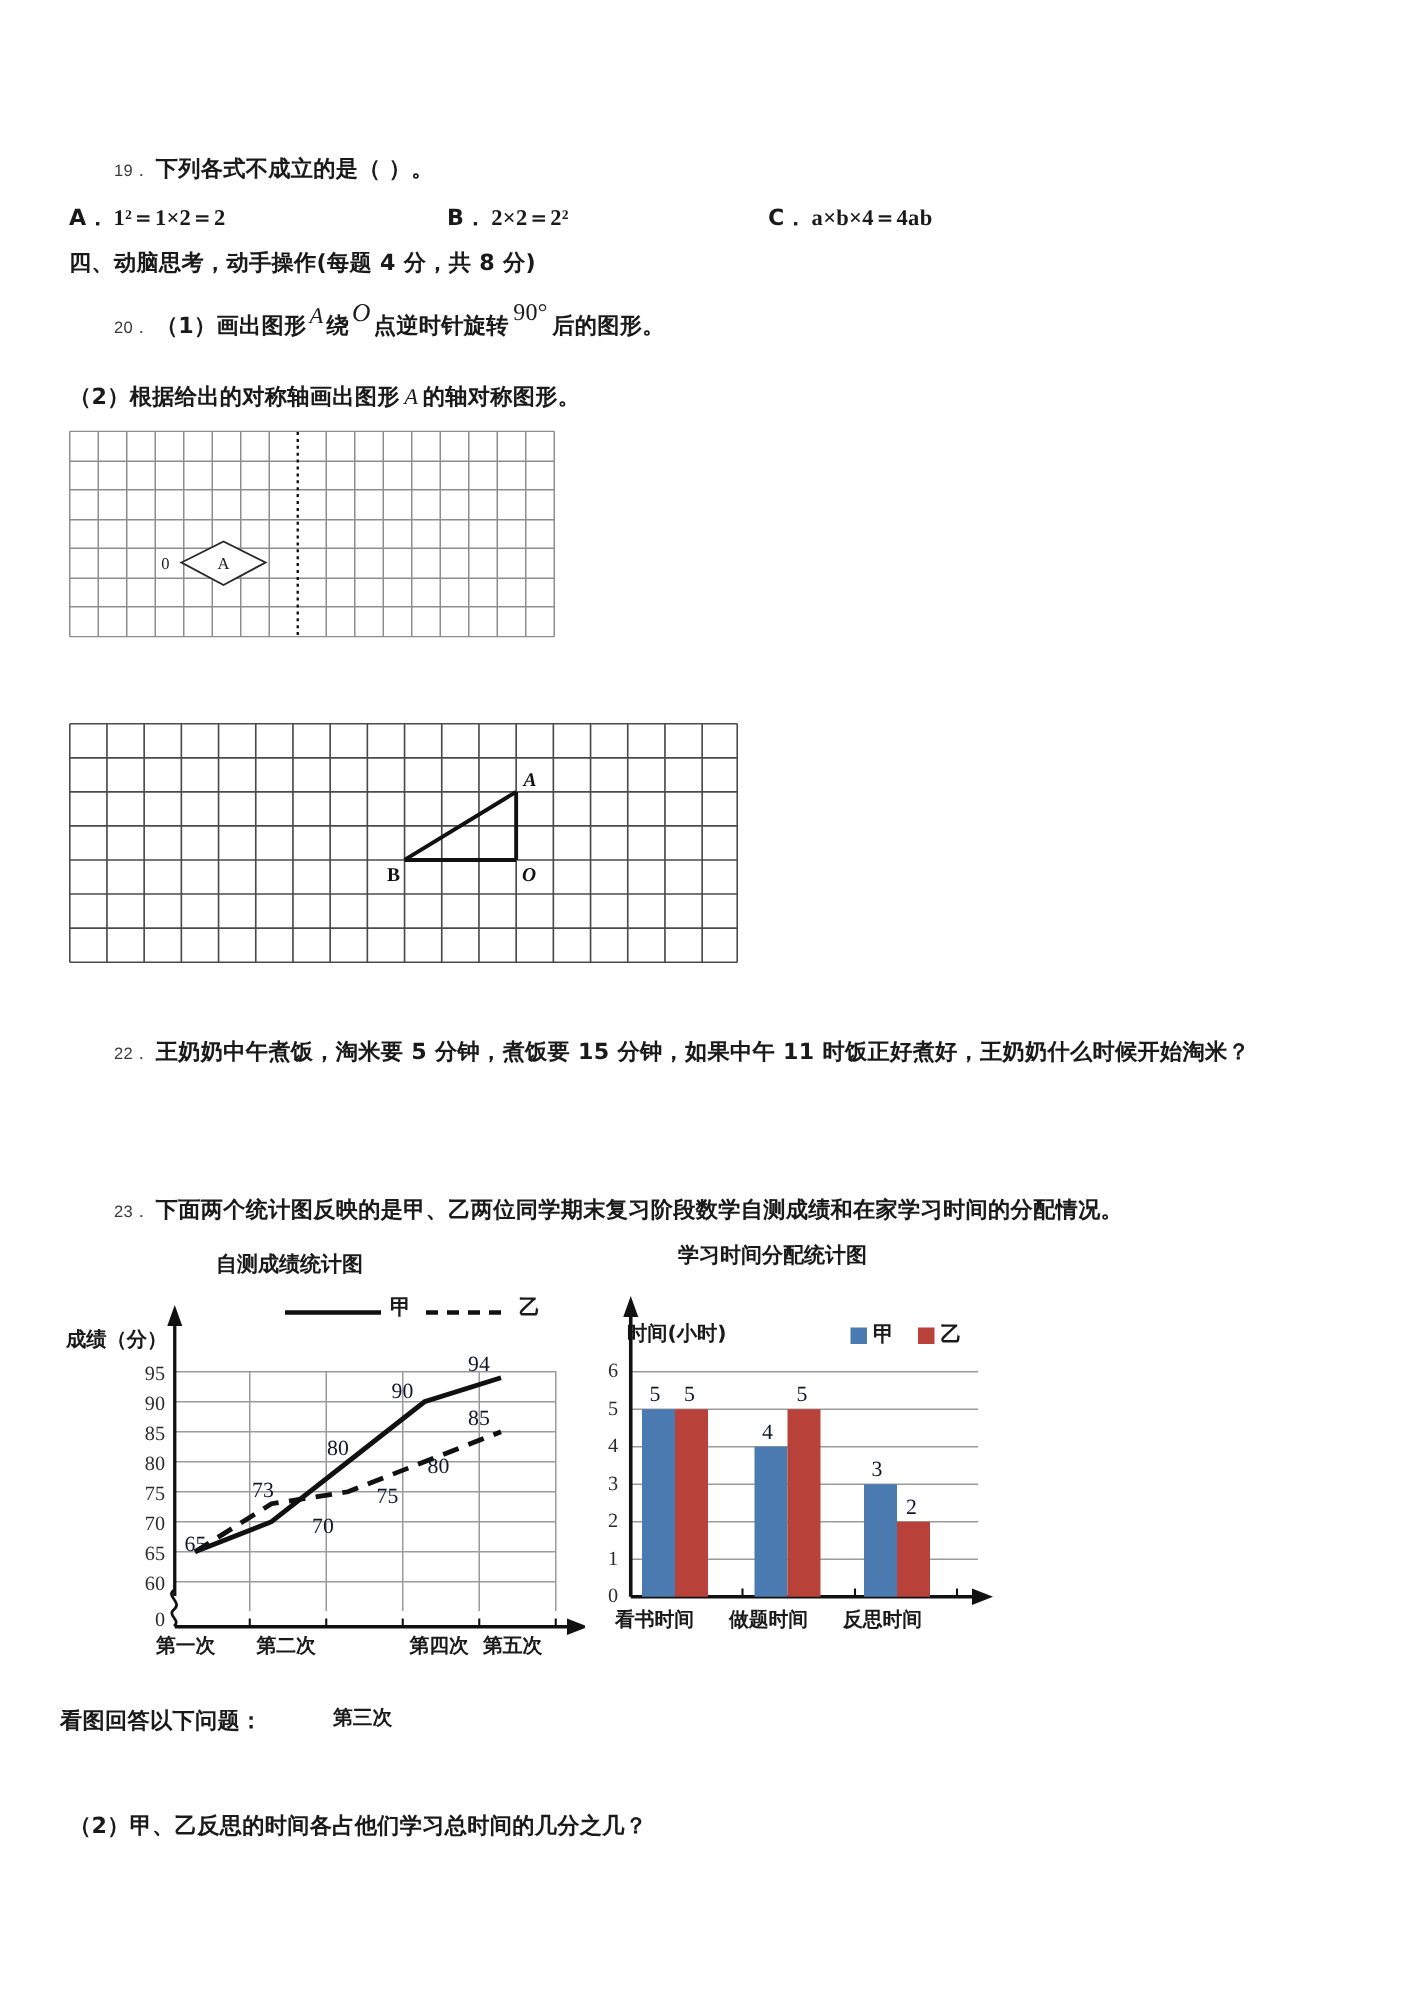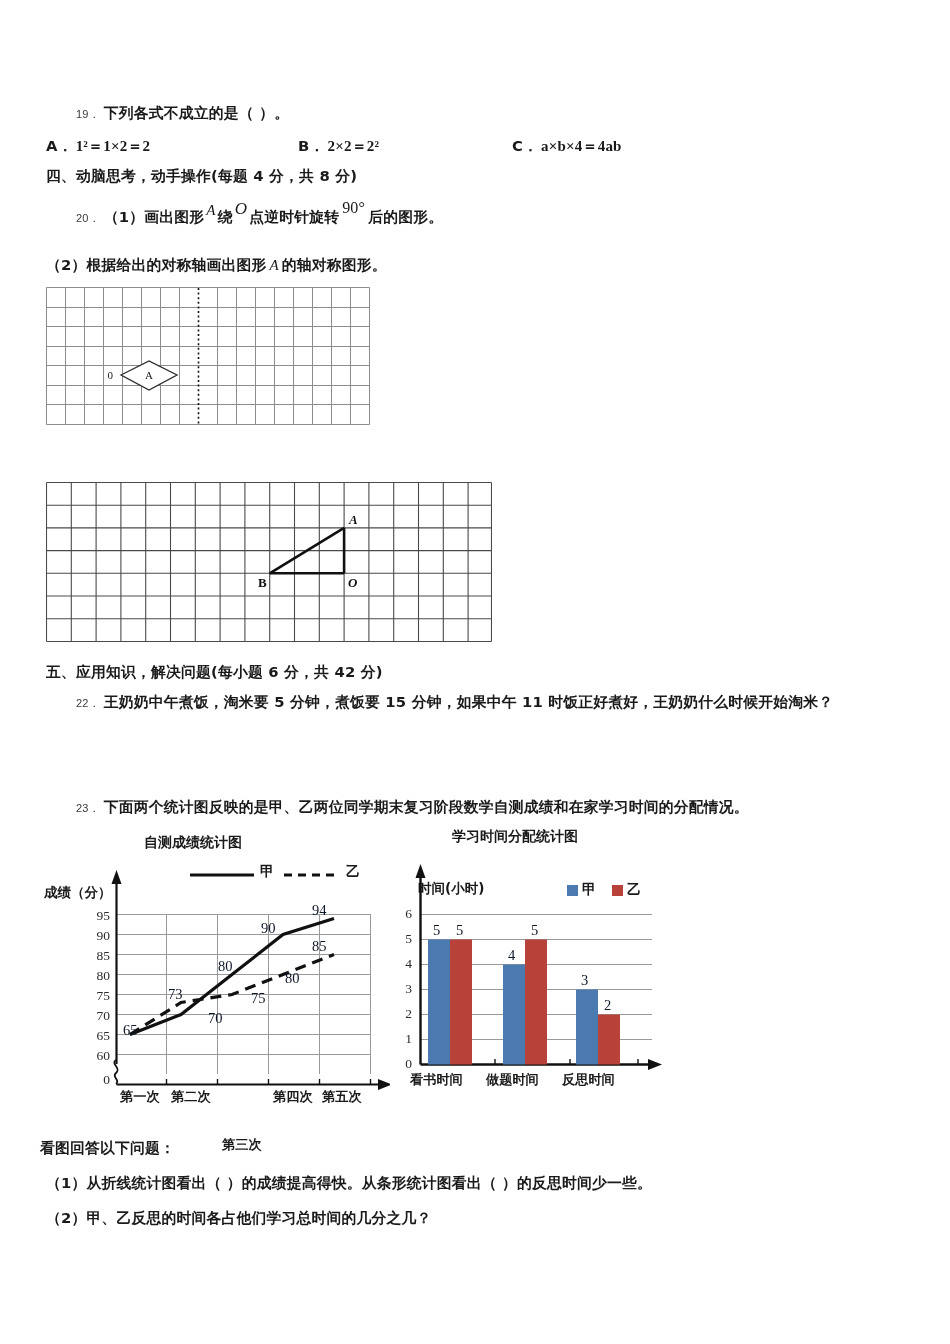--- a/index.html
+++ b/index.html
@@ -211,21 +211,20 @@
         <line x1="298.1" y1="45.9" x2="298.1" y2="91.3"></line>
         <line x1="298.1" y1="91.3" x2="223.7" y2="91.3"></line>
         <line x1="223.7" y1="91.3" x2="298.1" y2="45.9"></line>
       </g>
       <text x="303" y="42" font-family="Liberation Serif, serif" font-style="italic" font-weight="bold" font-size="13" fill="#111">A</text>
       <text x="212" y="105" font-family="Liberation Serif, serif" font-weight="bold" font-size="13" fill="#111">B</text>
       <text x="302" y="105" font-family="Liberation Serif, serif" font-style="italic" font-weight="bold" font-size="13" fill="#111">O</text>
     </svg>
   </div>
 
-  <div class="tline cn" style="left:46px; top:664px;">五、应用知识，解决问题(每小题 6 分，共 42 分)</div>
 
   <div class="tline" style="left:46px; top:693px;">
     <span class="qnum">22．</span><span class="cn" style="margin-left:4px;">王奶奶中午煮饭，淘米要 5 分钟，煮饭要 15 分钟，如果中午 11 时饭正好煮好，王奶奶什么时候开始淘米？</span>
   </div>
 
   <div class="tline" style="left:46px; top:798px;">
     <span class="qnum">23．</span><span class="cn" style="margin-left:4px;">下面两个统计图反映的是甲、乙两位同学期末复习阶段数学自测成绩和在家学习时间的分配情况。</span>
   </div>
 
   <div class="chart-wrap" style="left:40px; top:832px; width:350px; height:270px;">
@@ -299,21 +298,21 @@
     <div class="dlabel" style="left:168px; top:178px;">70</div>
     <div class="dlabel" style="left:178px; top:126px;">80</div>
     <div class="dlabel" style="left:221px; top:88px;">90</div>
     <div class="dlabel" style="left:272px; top:70px;">94</div>
 
     <div class="dlabel" style="left:128px; top:154px;">73</div>
     <div class="dlabel" style="left:211px; top:158px;">75</div>
     <div class="dlabel" style="left:245px; top:138px;">80</div>
     <div class="dlabel" style="left:272px; top:106px;">85</div>
 
-    <div class="cat" style="left:80px; top:256px;font-family:Liberation Mono, monospace;">第一次</div>
+    <div class="cat" style="left:64px; top:256px;font-family:Liberation Mono, monospace;">第一次</div>
     <div class="cat" style="left:131px; top:256px;">第二次</div>
     <div class="cat" style="left:182px; top:256px;margin-top:48px;">第三次</div>
     <div class="cat" style="left:233px; top:256px;">第四次</div>
     <div class="cat" style="left:282px; top:256px;">第五次</div>
   </div>
 
   <div class="chart-wrap" style="left:390px; top:826px; width:300px; height:290px;">
 
     <div class="chart-title" style="left:62px; top:2px;">学习时间分配统计图</div>
 
@@ -371,16 +370,15 @@
     <div class="dlabel" style="left:141px; top:96px;">5</div>
     <div class="dlabel" style="left:191px; top:146px;">3</div>
     <div class="dlabel" style="left:214px; top:171px;">2</div>
 
     <div class="cat" style="left:20px;  top:245px;">看书时间</div>
     <div class="cat" style="left:96px;  top:245px;">做题时间</div>
     <div class="cat" style="left:172px; top:245px;">反思时间</div>
   </div>
 
   <div class="tline cn" style="left:40px; top:1140px;">看图回答以下问题：</div>
-  <div class="tline cn" style="left:46px; top:1175px;">（1）从折线统计图看出（    ）的成绩提高得快。从条形统计图看出（    ）的反思时间少一些。</div>
   <div class="tline cn" style="left:46px; top:1210px;">（2）甲、乙反思的时间各占他们学习总时间的几分之几？</div>
 
 </div>
 
 </body></html>

